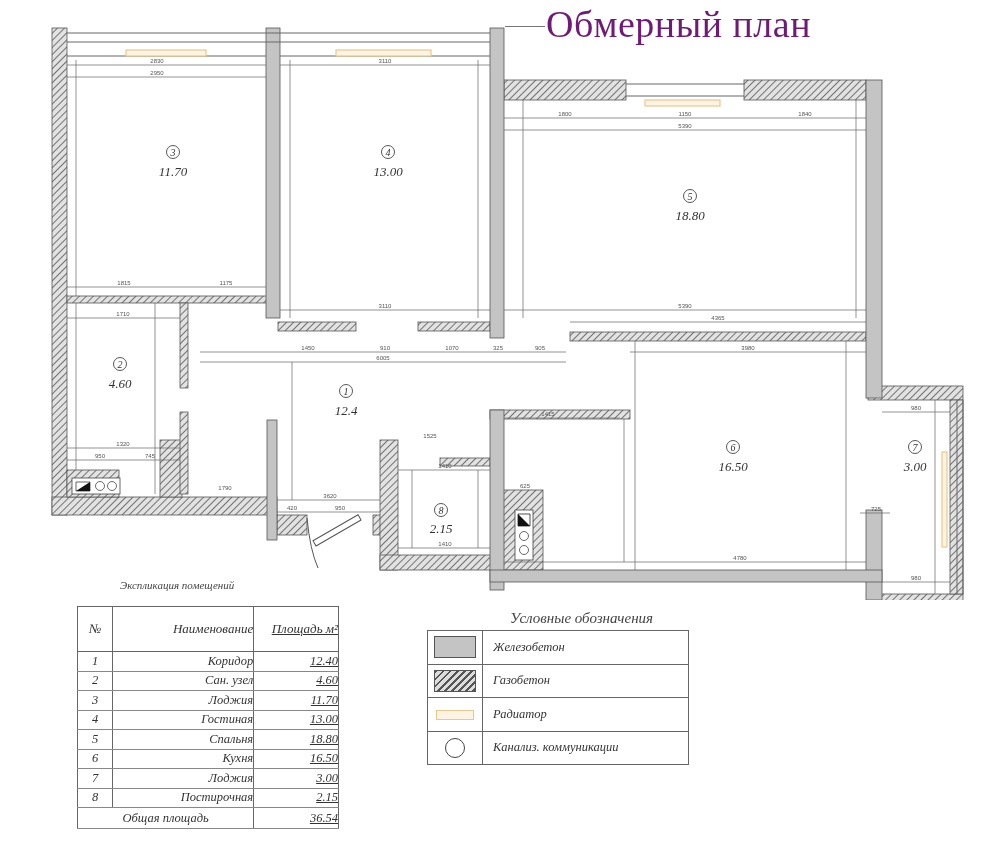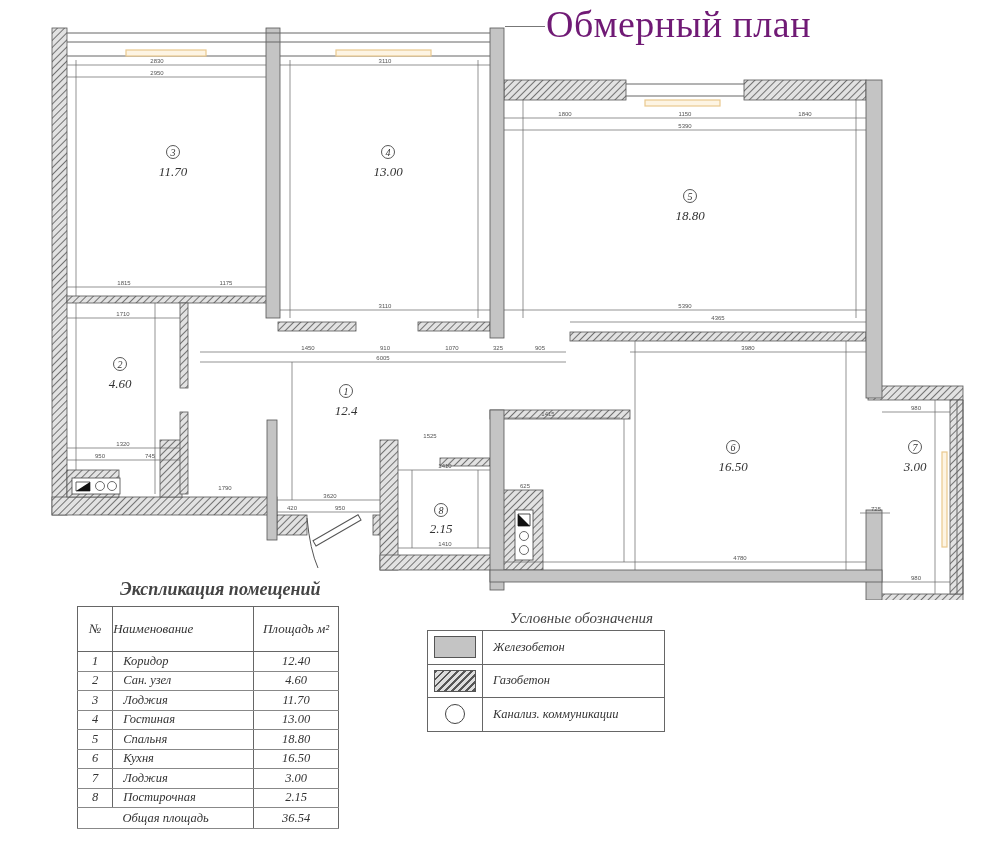--- a/index.html
+++ b/index.html
@@ -6,34 +6,34 @@
   body { width:1000px; height:865px; position:relative; overflow:hidden;
          font-family:"Liberation Serif", "DejaVu Serif", serif; color:#333; }
   #plan-title { position:absolute; left:546px; top:2px; font-size:38px; color:#701a75;
                 font-family:"Liberation Serif", serif; letter-spacing:0.5px; }
   #plan-title-line { position:absolute; left:505px; top:26px; width:40px; height:1px; background:#777; }
   svg#floorplan { position:absolute; left:0; top:0; }
   .room-label { font-style:italic; font-family:"Liberation Serif", serif; fill:#333; }
   .dim { font-size:6px; fill:#555; font-family:"Liberation Sans", sans-serif; }
 
   
-  #expl-caption { position:absolute; left:120px; top:579px; font-size:18px; font-style:italic; color:#444;font-weight:bold; }
+  #expl-caption { position:absolute; left:120px; top:579px; font-size:11px; font-style:italic; color:#444; }
   table#expl { position:absolute; left:77px; top:606px; border-collapse:collapse; width:262px;
                font-style:italic; font-size:12.5px; color:#333; }
   table#expl td, table#expl th { border:1.5px solid #666; padding:0; font-weight:normal; }
   table#expl th { height:44px; font-size:13px; }
   table#expl .c-num { width:35px; text-align:center; }
-  table#expl .c-name { width:132px; text-align:left; padding-left:10px; }
-  table#expl .c-area { width:85px; text-align:center; }
+  table#expl .c-name { width:132px; text-align:right; padding-left:10px; }
+  table#expl .c-area { width:85px; text-align:right;text-decoration:underline; }
   table#expl td { height:18.5px; border-top:1px solid #888; border-bottom:1px solid #888; }
   table#expl tr.total td { height:20px;margin-top:36px; }
 
   
   #legend-caption { position:absolute; left:510px; top:610px; font-size:15px; font-style:italic; color:#444; }
-  table#legend { position:absolute; left:427px; top:630px; border-collapse:collapse; width:238px;
+  table#legend { position:absolute; left:427px; top:630px; border-collapse:collapse; width:262px;
                  font-style:italic; font-size:12.5px; color:#333; }
   table#legend td { border:1.5px solid #666; height:32.5px; padding:0; }
   table#legend td.sym { width:54px; text-align:center; }
   table#legend td.lbl { padding-left:10px; }
   .sym-box { display:inline-block; width:40px; height:20px; border:1.5px solid #555; vertical-align:middle; }
   .sym-rc { background:#c4c4c4; }
   .sym-gas { background:repeating-linear-gradient(135deg,#555 0 2px,#ddd 2px 5px); }
   .sym-gyp { background:repeating-linear-gradient(135deg,#888 0 1px,#e6e6e6 1px 3px); border-style:dashed; }
   .sym-rad { display:inline-block; width:36px; height:8px; border:1.5px solid #e9c88e; background:#fdf4e3; vertical-align:middle; }
   .sym-vent { display:inline-block; width:26px; height:16px; border:1.5px solid #222; vertical-align:middle;
@@ -258,21 +258,21 @@
     <text class="room-label" x="441" y="514" font-size="10" text-anchor="middle">8</text>
     <text class="room-label" x="441" y="533" font-size="13" text-anchor="middle">2.15</text>
   </g>
 </svg>
 
 <div id="expl-caption">Экспликация помещений</div>
 <table id="expl">
   <tbody>
       <tr>
     <th class="c-num">№</th>
-    <th class="c-name" style="text-align:left;padding-left:0">Наименование</th>
+    <th class="c-name" style="text-align:right;padding-left:0">Наименование</th>
     <th class="c-area">Площадь м²</th>
   </tr>
   <tr>
     <td class="c-num">1</td>
     <td class="c-name">Коридор</td>
     <td class="c-area">12.40</td>
   </tr>
   <tr>
     <td class="c-num">2</td>
     <td class="c-name">Сан. узел</td>
@@ -320,17 +320,21 @@
   <tbody>
       <tr>
     <td class="sym"><span class="sym-box sym-rc"></span></td>
     <td class="lbl">Железобетон</td>
   </tr>
   <tr>
     <td class="sym"><span class="sym-box sym-gas"></span></td>
     <td class="lbl">Газобетон</td>
   </tr>
   <tr>
+    <td class="sym"><span class="sym-rad"></span></td>
+    <td class="lbl">Радиатор</td>
+  </tr>
+  <tr>
     <td class="sym"><span class="sym-circle"></span></td>
     <td class="lbl">Канализ. коммуникации</td>
   </tr>
 </tbody>
   </table>
 
 </body></html>

